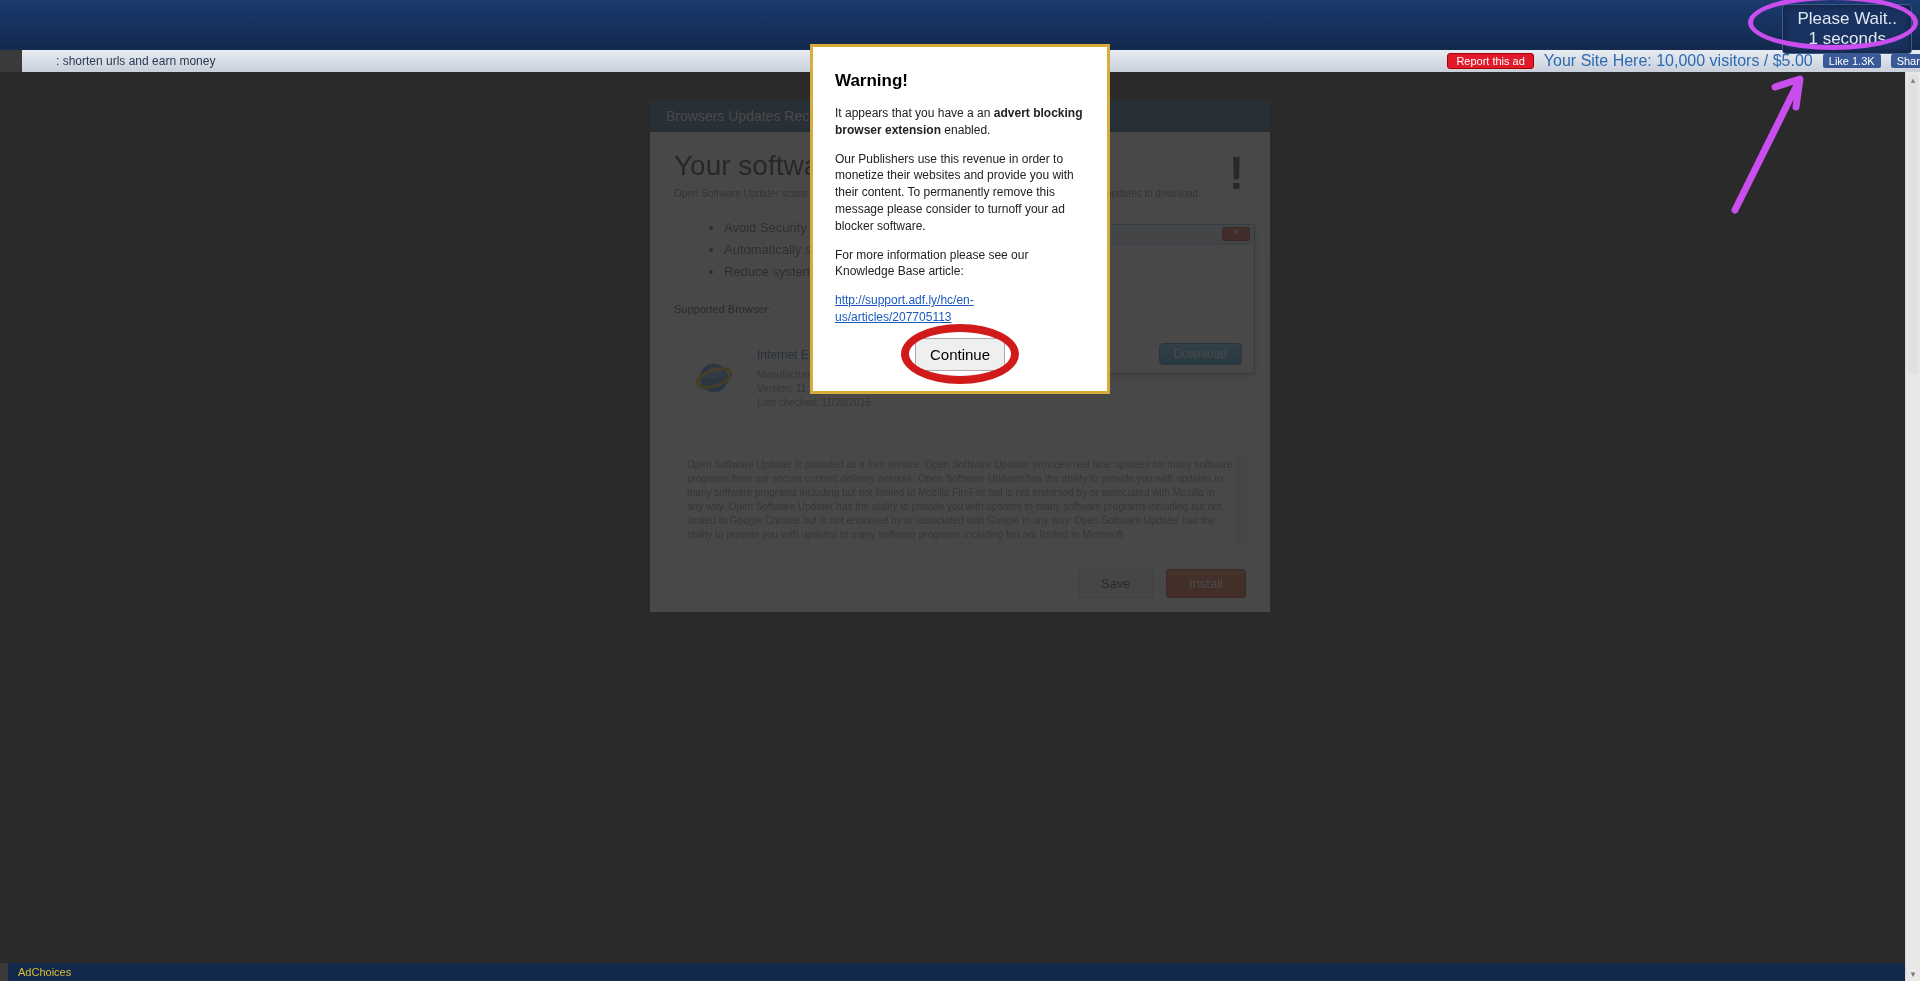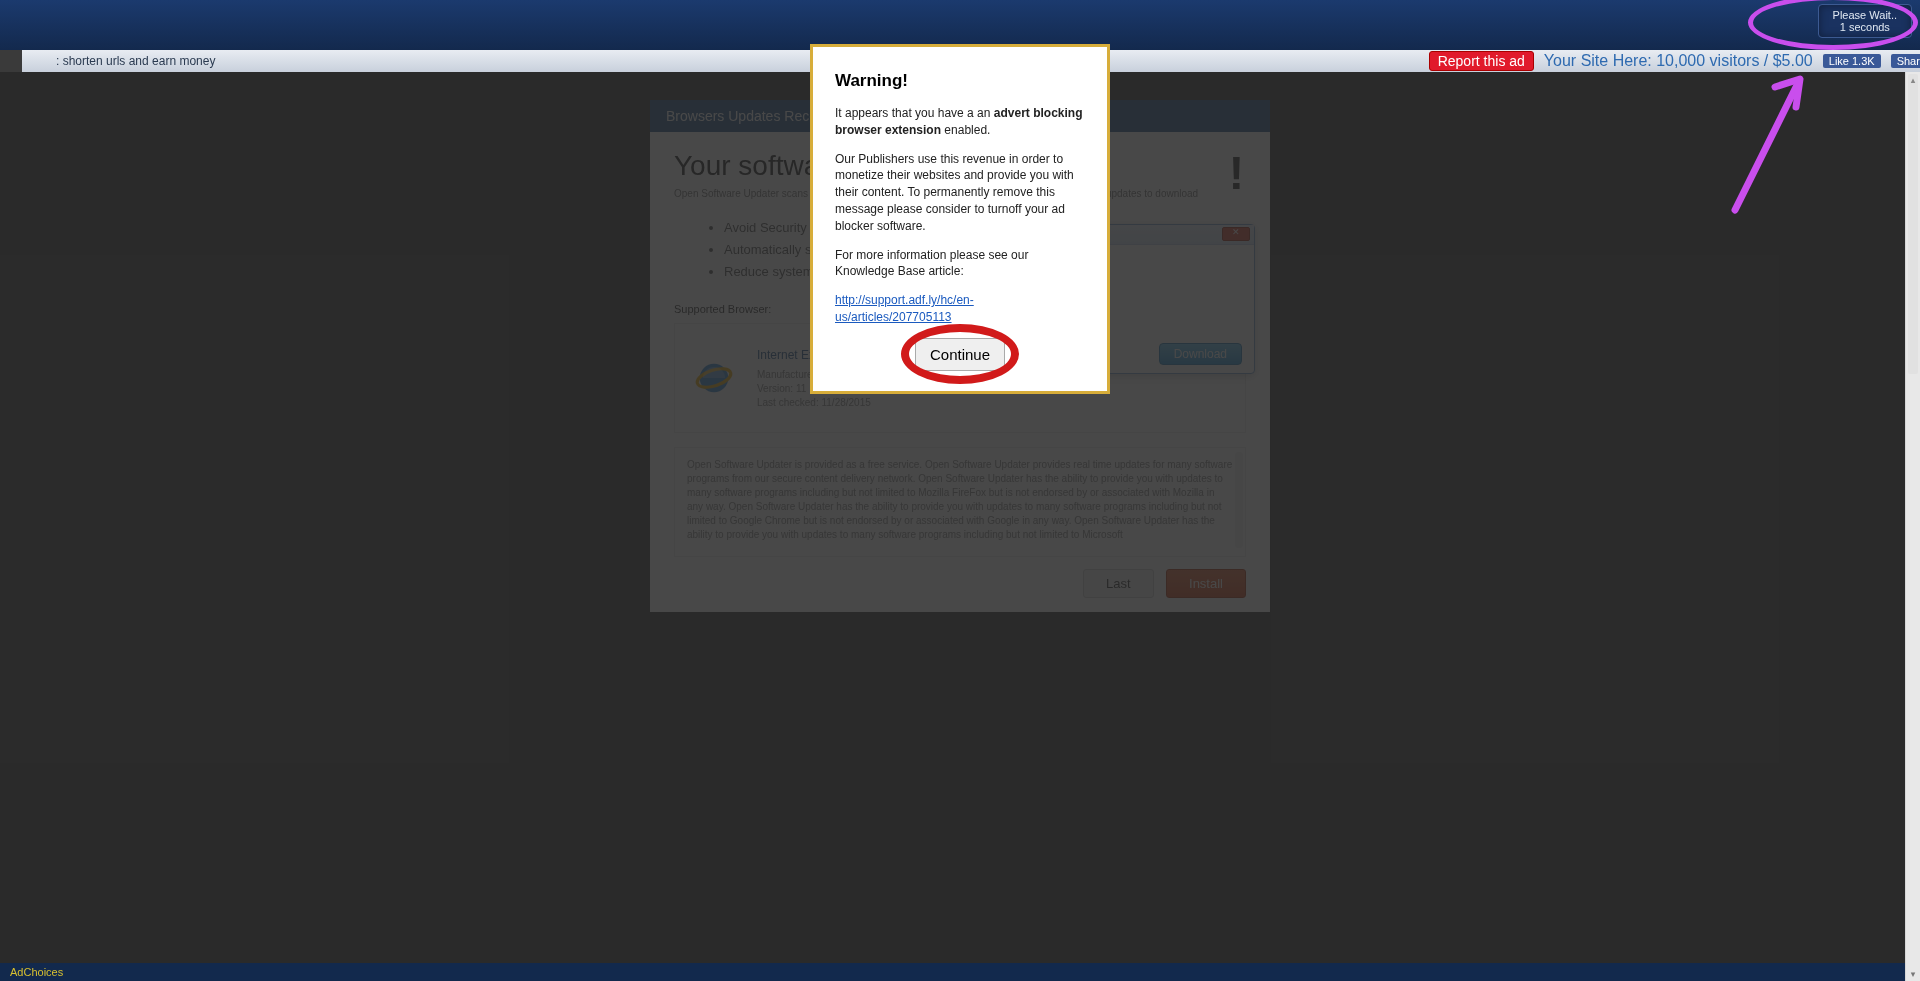--- a/index.html
+++ b/index.html
@@ -19,21 +19,21 @@
 }
 .wait-pill {
   position: absolute;
   right: 8px;
   top: 4px;
   background: #1a3260;
   border: 1px solid #3c5a92;
   border-radius: 4px;
   padding: 4px 14px;
   color: #e0e8f2;
-  font-size: 11px;
+  font-size: 17px;
   text-align: center;
   box-shadow: inset 0 0 8px rgba(0,0,0,0.4);
   z-index: 2;
 }
 .ellipse-annot {
   position: absolute;
   right: 2px;
   top: -5px;
   width: 170px;
   height: 55px;
@@ -62,21 +62,21 @@
   margin-left: 22px;
 }
 .sub-bar-left { padding-left: 24px; }
 .sub-bar-right { display: flex; align-items: center; gap: 10px; }
 .report-btn {
   background: #e11a2b;
   color: #fff;
   border: 1px solid #a00;
   border-radius: 3px;
   padding: 1px 8px;
-  font-size: 14px;
+  font-size: 11px;
 }
 .your-site { color: #2e6ab0; font-size: 16px; }
 .share-btn {
   background: #3a5998;
   color: #fff;
   font-size: 11px;
   padding: 1px 6px;
   border-radius: 2px;
 }
 .content-scrim {
@@ -205,21 +205,21 @@
   transform: translate(-50%, -50%);
   width: 118px;
   height: 60px;
   border: 8px solid #d11a1a;
   border-radius: 50%;
   pointer-events: none;
 }
 .cookie-bar {
   position: absolute;
   bottom: 0;
-  left: 0;
+  left: 8px;
   right: 15px;
   height: 18px;
   background: #12294d;
   color: #e0e0e0;
   font-size: 11px;
   display: flex;
   align-items: center;
   padding: 0 10px;
   justify-content: space-between;
 }
@@ -298,21 +298,21 @@
         <div class="tb">
           <div class="xbtn"></div>
         </div>
         <button class="dl-btn">Download</button>
       </div>
     </div>
     <div class="eula-box">
       <div>Open Software Updater is provided as a free service. Open Software Updater provides real time updates for many software programs from our secure content delivery network. Open Software Updater has the ability to provide you with updates to many software programs including but not limited to Mozilla FireFox but is not endorsed by or associated with Mozilla in any way. Open Software Updater has the ability to provide you with updates to many software programs including but not limited to Google Chrome but is not endorsed by or associated with Google in any way. Open Software Updater has the ability to provide you with updates to many software programs including but not limited to Microsoft</div>
     </div>
     <div class="btn-row">
-      <span class="save-btn">Last</span>
+      <span class="save-btn">Save</span>
       <span class="install-btn">Install</span>
     </div>
   </div>
 </div>
 
 <div class="content-scrim"></div>
 
 <div class="modal">
   <h2>Warning!</h2>
   <p>

